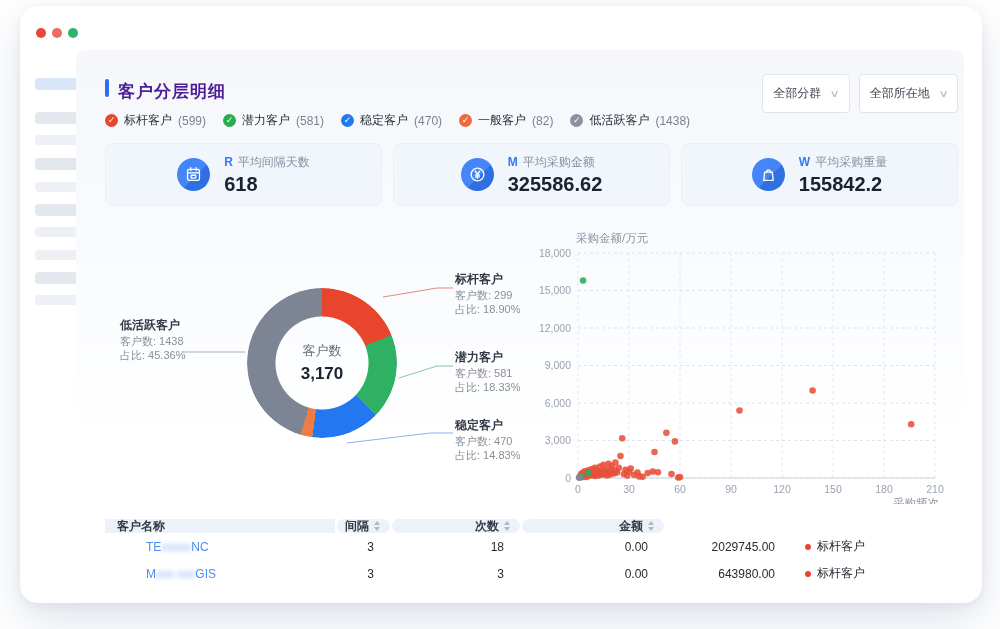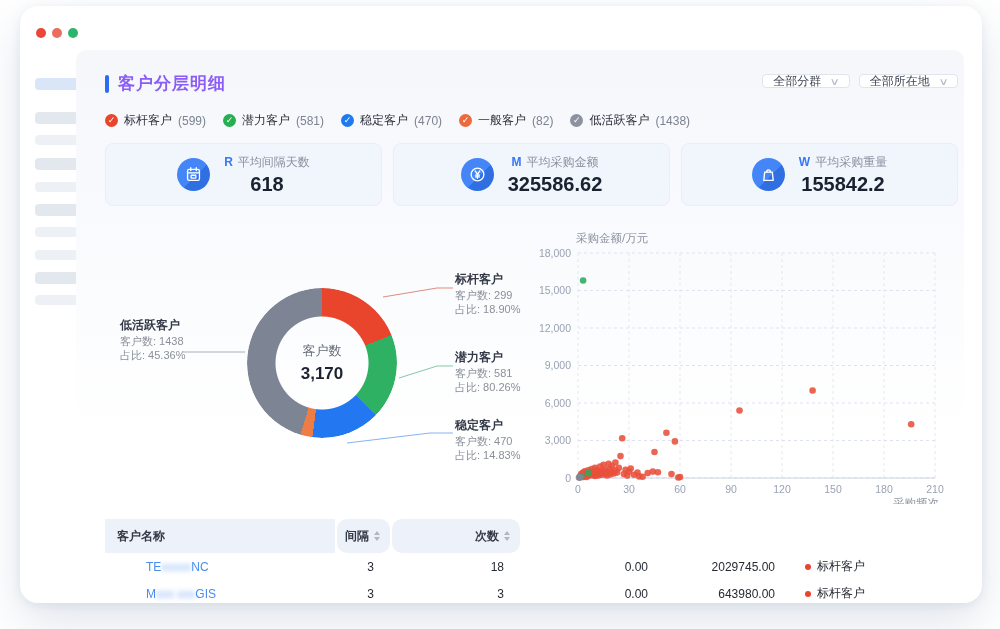--- a/index.html
+++ b/index.html
@@ -10,53 +10,53 @@
     background:#fff; border-radius:18px;
     box-shadow:0 18px 45px rgba(110,130,165,.22), 0 2px 10px rgba(110,130,165,.12); }
   .traffic { position:absolute; left:36px; top:28px; display:flex; gap:6px; }
   .traffic span { width:10px; height:10px; border-radius:50%; display:block; }
   .sidebar-bar { position:absolute; border-radius:4px; }
   .panel-bg { position:absolute; left:76px; top:50px; width:888px; height:550px;
     border-radius:10px;
     background:linear-gradient(180deg,#f5f7fb 0%,#f8fafd 30%,#ffffff 70%); }
   .title-wrap { position:absolute; left:105px; top:72px; display:flex; align-items:center; gap:9px; }
   .title-bar { width:4px; height:18px; background:#2b6cf0; border-radius:2px; }
-  .page-title { font-size:17px; font-weight:bold; color:#8b5cf6; letter-spacing:1px; }
+  .page-title { font-size:17px; font-weight:bold; color:#4c1d95; letter-spacing:1px;margin-top:8px; }
   .filters { position:absolute; top:74px; right:42px; display:flex; gap:9px; }
-  .filter-btn { height:14px; background:#fff; border:1px solid #e0e4ec; border-radius:4px;
+  .filter-btn { height:39px; background:#fff; border:1px solid #e0e4ec; border-radius:4px;
     display:flex; align-items:center; gap:10px; padding:0 10px; font-size:12px; color:#3c4350; cursor:pointer; }
   .filter-btn .chev { color:#b4bcc9; font-size:10px; transform:scaleX(1.4); }
   .legend { position:absolute; left:105px; top:112px; display:flex; gap:17px; align-items:center; }
   .legend-item { display:flex; align-items:center; gap:6px; font-size:12px; color:#2a2f3a; cursor:pointer; }
   .legend-icon { width:13px; height:13px; border-radius:50%; color:#fff; font-size:9px; font-weight:bold;
     display:flex; align-items:center; justify-content:center; line-height:1; }
   .legend-count { color:#7b8290; }
   .cards { position:absolute; left:105px; top:143px; width:853px; display:flex; gap:11px; }
   .stat-card { flex:1; height:63px; background:#f1f5fc; border:1px solid #e9eefa; border-radius:8px;
-    display:flex; align-items:center; justify-content:center; gap:14px;text-align:center; }
+    display:flex; align-items:center; justify-content:center; gap:14px; }
   .stat-icon { width:33px; height:33px; border-radius:50%;
     background:linear-gradient(135deg,#4486f8 55%,#2f6fe2 55%); color:#fff;
     display:flex; align-items:center; justify-content:center; flex:none; }
   .stat-text .line1 { font-size:12px; color:#8a919f; }
   .stat-text .line1 b { color:#3478f6; margin-right:5px; font-size:12px; }
   .stat-text .value { font-size:20px; font-weight:bold; color:#1a2230; margin-top:2px; }
   .donut-ring { position:absolute; left:247px; top:288px; width:150px; height:150px; border-radius:50%;
     -webkit-mask:radial-gradient(circle, transparent 46px, #000 47px);
     mask:radial-gradient(circle, transparent 46px, #000 47px); }
   .donut-center { position:absolute; left:247px; top:288px; width:150px; height:150px;
     display:flex; flex-direction:column; align-items:center; justify-content:center; gap:4px; }
   .donut-center .lbl { font-size:13px; color:#666d78; }
   .donut-center .val { font-size:17px; font-weight:bold; color:#1c2330; }
   .leader-svg { position:absolute; left:100px; top:250px; }
   .donut-label { position:absolute; font-size:11px; color:#8a8f99; line-height:14px; }
   .donut-label .name { font-size:12px; font-weight:bold; color:#333946; margin-bottom:2px; }
   .scatter-svg { position:absolute; left:538px; top:228px; }
   .table { position:absolute; left:105px; top:519px; width:853px; }
   .t-grid { display:grid; grid-template-columns:230px 53px 128px 142px 125px 165px; column-gap:2px; }
-  .th { background:#edf1f9; height:34px; font-size:12px; font-weight:bold; color:#333946;
+  .th { background:#edf1f9; height:14px; font-size:12px; font-weight:bold; color:#333946;
     display:flex; align-items:center; cursor:default; }
   .th.sortable { cursor:pointer;border-radius:10px; }
   .th.left { justify-content:flex-start; padding-left:12px; }
   .th.right { justify-content:flex-end; padding-right:10px; }
   .sort { display:inline-flex; flex-direction:column; gap:2px; margin-left:5px; }
   .sort i { width:0; height:0; border-left:3.5px solid transparent; border-right:3.5px solid transparent; display:block; }
   .sort .up { border-bottom:4px solid #aeb7c6; }
   .sort .dn { border-top:4px solid #aeb7c6; }
   .tr { height:27px; font-size:12px; color:#262b33; align-items:center; }
   .td { display:flex; align-items:center; height:100%; }
@@ -187,21 +187,21 @@
     </svg>
   <div id="donut-labels">
       <div class="donut-label" style="left: 455px; top: 272px; position: absolute;">
         <div class="name">标杆客户</div>
         <div>客户数: 299</div>
         <div>占比: 18.90%</div>
       </div>
       <div class="donut-label" style="left: 455px; top: 350px; position: absolute;">
         <div class="name">潜力客户</div>
         <div>客户数: 581</div>
-        <div>占比: 80.26%</div>
+        <div>占比: 18.33%</div>
       </div>
       <div class="donut-label" style="left: 455px; top: 418px; position: absolute;">
         <div class="name">稳定客户</div>
         <div>客户数: 470</div>
         <div>占比: 14.83%</div>
       </div>
       <div class="donut-label" style="left: 120px; top: 318px; position: absolute;">
         <div class="name">低活跃客户</div>
         <div>客户数: 1438</div>
         <div>占比: 45.36%</div>
@@ -331,20 +331,27 @@
             <i class="dn"></i>
           </span>
         </div>
         <div class="th right sortable">
           <span>次数</span>
           <span class="sort">
             <i class="up"></i>
             <i class="dn"></i>
           </span>
         </div>
+        <div class="th right sortable">
+          <span>金额</span>
+          <span class="sort">
+            <i class="up"></i>
+            <i class="dn"></i>
+          </span>
+        </div>
       </div>
       <div class="t-grid tr">
         <div class="td left">
           <span class="name-link"><span>TE</span><span class="hid">xxxxx</span><span>NC</span></span>
         </div>
         <div class="td right">3</div>
         <div class="td right">18</div>
         <div class="td right">0.00</div>
         <div class="td right">2029745.00</div>
         <div class="td left">

